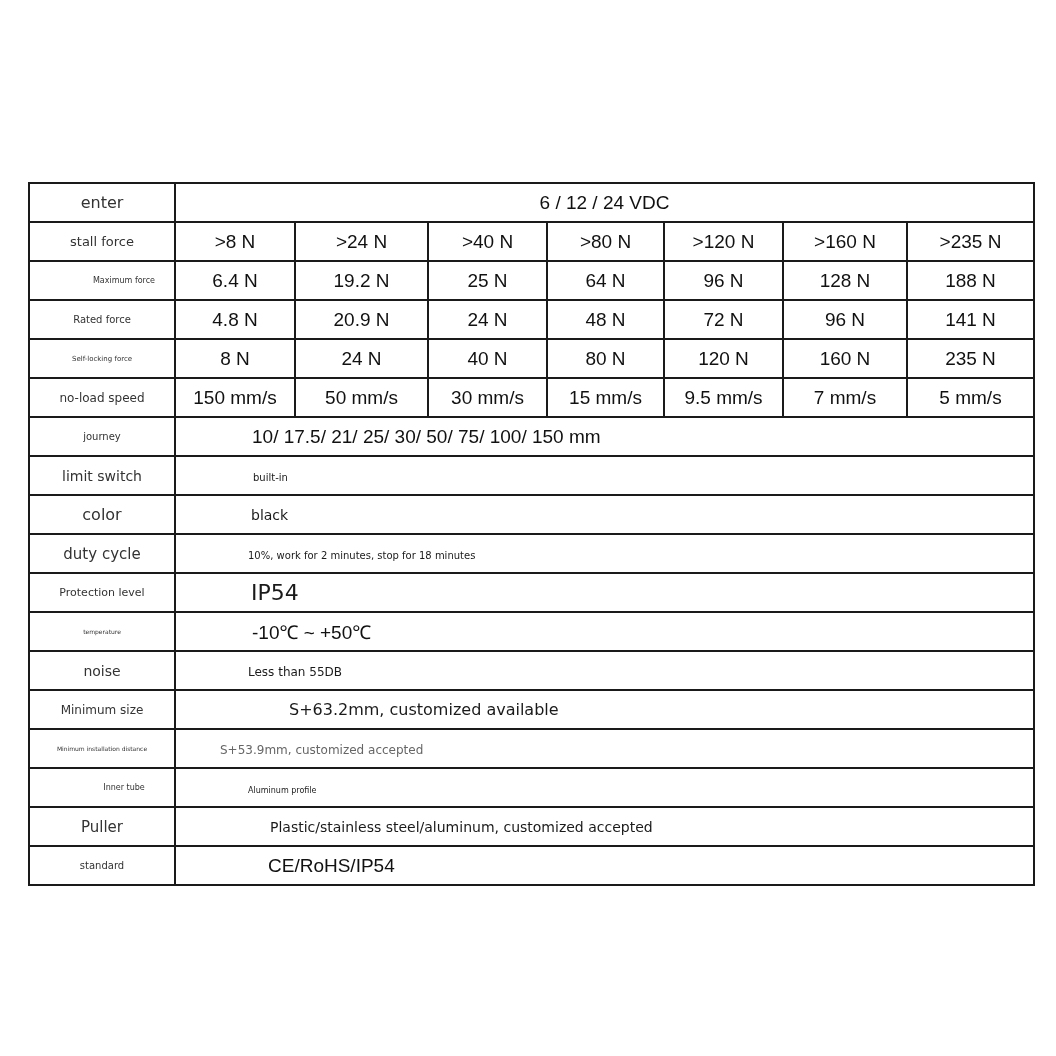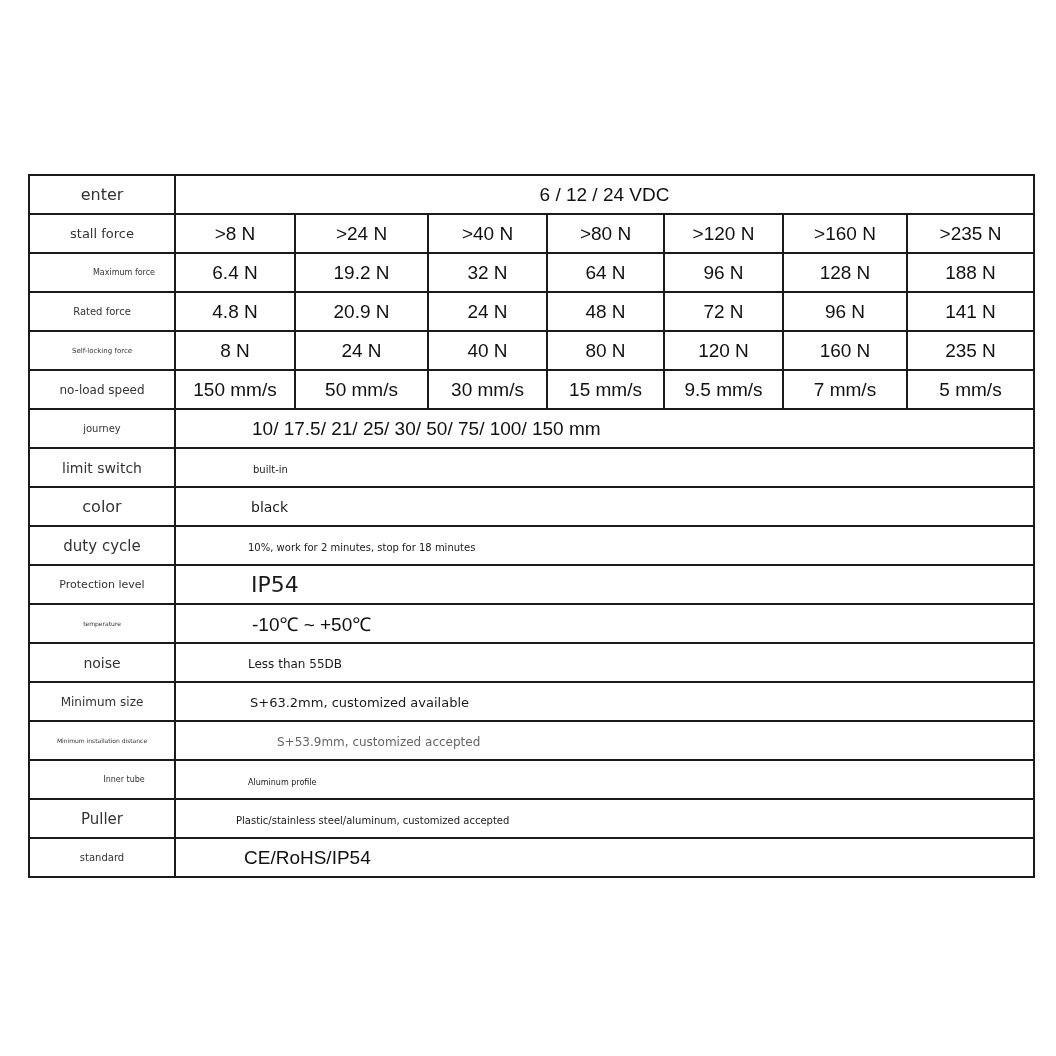--- a/index.html
+++ b/index.html
@@ -1,17 +1,17 @@
 <!DOCTYPE html>
 <html><head>
 <meta charset="utf-8">
 <style>
   html, body { margin:0; padding:0; background:#ffffff; }
   body { width:1056px; height:1056px; position:relative; font-family:"Liberation Sans", sans-serif; color:#1a1a1a; }
-  table { position:absolute; left:28px; top:174px; width:1005px; border-collapse:collapse; table-layout:fixed; }
+  table { position:absolute; left:28px; top:182px; width:1005px; border-collapse:collapse; table-layout:fixed; }
   td { border:2px solid #1a1a1a; height:37px; padding:0; text-align:center; vertical-align:middle; white-space:nowrap; overflow:hidden; }
   td.lbl { font-family:"DejaVu Sans", sans-serif; color:#333; }
   td.val { font-size:19px; color:#111;margin-top:31px; }
   td.wide { text-align:left; } .s13 { font-size:13px; } .s12 { font-size:12px; } .s9 { font-size:9px; } .s8 { font-size:8px;padding-left:44px; } .s7 { font-size:7px; } .s6 { font-size:6px; }
   .big { font-size:19px; color:#111; font-family:"Liberation Sans", sans-serif; }
   .mid { font-size:16px; font-family:"DejaVu Sans", sans-serif; }
   .sm { font-size:13px; font-family:"DejaVu Sans", sans-serif; }
   .xs { font-size:10px; font-family:"DejaVu Sans", sans-serif; }
   .xxs { font-size:8px; font-family:"DejaVu Sans", sans-serif; }
 </style>
@@ -41,21 +41,21 @@
     <td class="val">&gt;40 N</td>
     <td class="val">&gt;80 N</td>
     <td class="val">&gt;120 N</td>
     <td class="val">&gt;160 N</td>
     <td class="val">&gt;235 N</td>
   </tr>
   <tr>
     <td class="lbl s8">Maximum force</td>
     <td class="val">6.4 N</td>
     <td class="val">19.2 N</td>
-    <td class="val">32 N</td>
+    <td class="val">25 N</td>
     <td class="val">64 N</td>
     <td class="val">96 N</td>
     <td class="val">128 N</td>
     <td class="val">188 N</td>
   </tr>
   <tr>
     <td class="lbl s9" style="font-size:10px">Rated force</td>
     <td class="val">4.8 N</td>
     <td class="val">20.9 N</td>
     <td class="val">24 N</td>
@@ -107,32 +107,32 @@
   <tr>
     <td class="lbl s6">temperature</td>
     <td colspan="7" class="wide"><span class="big" style="padding-left:76px">-10℃ ~ +50℃</span></td>
   </tr>
   <tr>
     <td class="lbl" style="font-size:14px">noise</td>
     <td colspan="7" class="wide"><span class="sm" style="padding-left:72px;font-size:12px">Less than 55DB</span></td>
   </tr>
   <tr>
     <td class="lbl s12">Minimum size</td>
-    <td colspan="7" class="wide"><span class="sm" style="padding-left:74px;font-size:13px">S+63.2mm, customized available</span></td>
+    <td colspan="7" class="wide"><span class="sm" style="padding-left:113px;font-size:16px">S+63.2mm, customized available</span></td>
   </tr>
   <tr>
     <td class="lbl s6">Minimum installation distance</td>
-    <td colspan="7" class="wide"><span class="sm" style="padding-left:101px;font-size:12px;color:#666">S+53.9mm, customized accepted</span></td>
+    <td colspan="7" class="wide"><span class="sm" style="padding-left:44px;font-size:12px;color:#666">S+53.9mm, customized accepted</span></td>
   </tr>
   <tr>
     <td class="lbl s8">Inner tube</td>
     <td colspan="7" class="wide"><span class="xxs" style="padding-left:72px">Aluminum profile</span></td>
   </tr>
   <tr>
     <td class="lbl" style="font-size:15px">Puller</td>
-    <td colspan="7" class="wide"><span class="xxs" style="padding-left:60px;font-size:10px">Plastic/stainless steel/aluminum, customized accepted</span></td>
+    <td colspan="7" class="wide"><span class="xxs" style="padding-left:94px;font-size:14px">Plastic/stainless steel/aluminum, customized accepted</span></td>
   </tr>
   <tr>
     <td class="lbl s9" style="font-size:10px">standard</td>
-    <td colspan="7" class="wide"><span class="big" style="padding-left:68px">CE/RoHS/IP54</span></td>
+    <td colspan="7" class="wide"><span class="big" style="padding-left:92px">CE/RoHS/IP54</span></td>
   </tr>
 </tbody>
   </table>
 
 </body></html>

